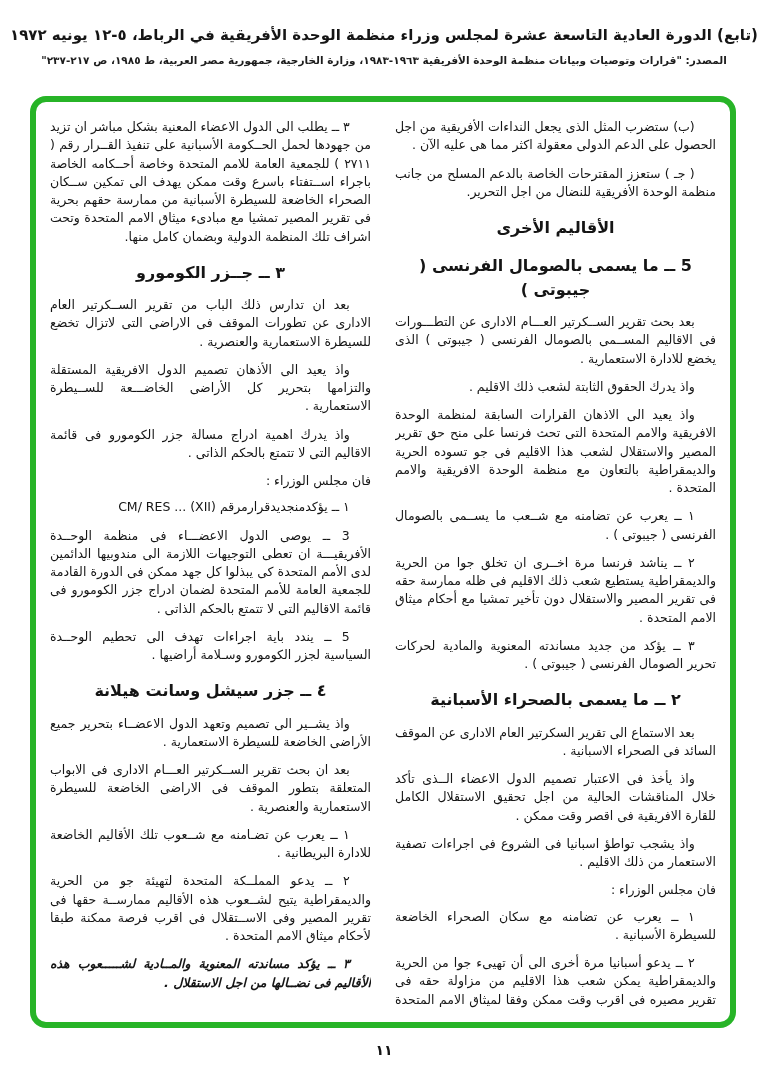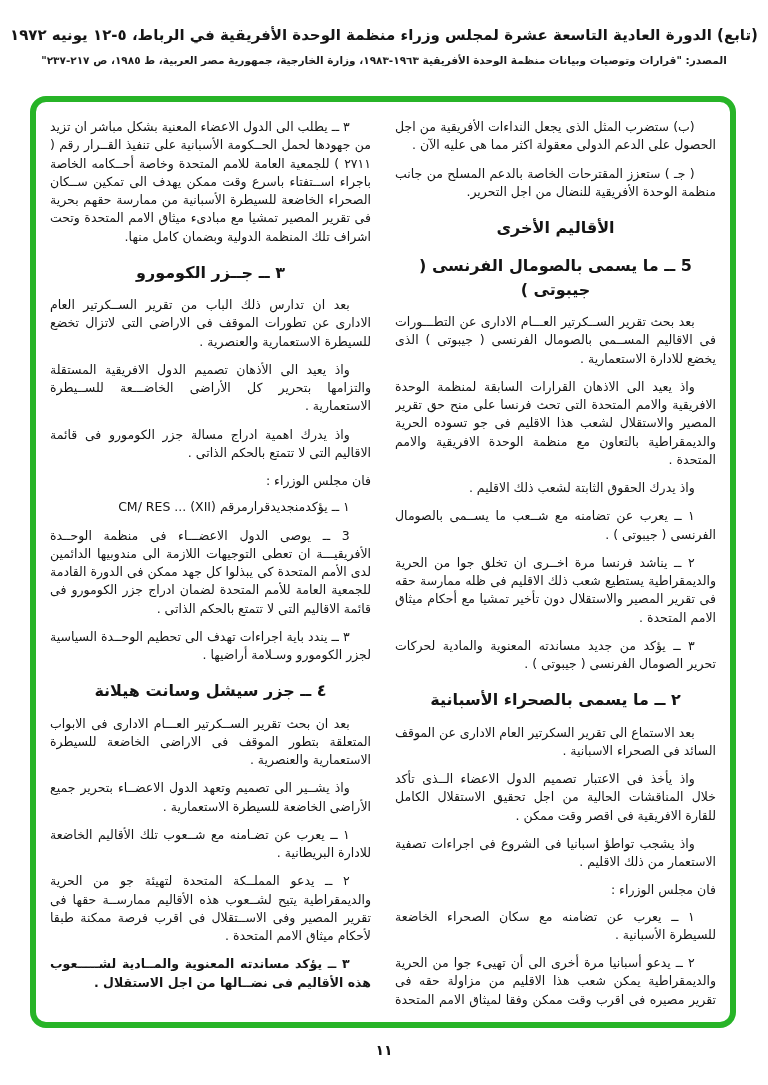--- a/index.html
+++ b/index.html
@@ -57,21 +57,21 @@
     flex: 1 1 0;
     min-width: 0;
     font-size: 12.5px;
     line-height: 1.46;
     text-align: justify;
     overflow: hidden;
   }
   
   .blk { margin: 0 0 10px 0; }
   .blk.p  { text-indent: 1.7em; }
-  .blk.pb { text-indent: 1.7em; font-weight: bold; }
+  .blk.pb { text-indent: 1.7em; font-weight: bold; font-style: italic; }
   .blk.h  {
     text-align: center;
     font-weight: bold;
     text-indent: 0;
     margin: 15px 0 12px 0;
     font-size: 16px;
   }
   .blk.lead { text-indent: 0; margin-bottom: 8px; }
   
   .footer {
@@ -95,46 +95,46 @@
   </div>
 
   <div class="frame">
     <div class="cols">
       <div class="col">
           <div class="blk p">(ب) ستضرب المثل الذى يجعل النداءات الأفريقية من اجل الحصول على الدعم الدولى معقولة اكثر مما هى عليه الآن .</div>
           <div class="blk p">( جـ ) ستعزز المقترحات الخاصة بالدعم المسلح من جانب منظمة الوحدة الأفريقية للنضال من اجل التحرير.</div>
           <div class="blk h">الأقاليم الأخرى</div>
           <div class="blk h">5 ــ ما يسمى بالصومال الفرنسى ( جيبوتى )</div>
           <div class="blk p">بعد بحث تقرير الســكرتير العـــام الادارى عن التطـــورات فى الاقاليم المســمى بالصومال الفرنسى ( جيبوتى ) الذى يخضع للادارة الاستعمارية .</div>
+          <div class="blk p">واذ يدرك الحقوق الثابتة لشعب ذلك الاقليم .</div>
           <div class="blk p">واذ يعيد الى الاذهان القرارات السابقة لمنظمة الوحدة الافريقية والامم المتحدة التى تحث فرنسا على منح حق تقرير المصير والاستقلال لشعب هذا الاقليم فى جو تسوده الحرية والديمقراطية بالتعاون مع منظمة الوحدة الافريقية والامم المتحدة .</div>
-          <div class="blk p">واذ يدرك الحقوق الثابتة لشعب ذلك الاقليم .</div>
           <div class="blk p">١ ــ يعرب عن تضامنه مع شــعب ما يســمى بالصومال الفرنسى ( جيبوتى ) .</div>
           <div class="blk p">٢ ــ يناشد فرنسا مرة اخــرى ان تخلق جوا من الحرية والديمقراطية يستطيع شعب ذلك الاقليم فى ظله ممارسة حقه فى تقرير المصير والاستقلال دون تأخير تمشيا مع أحكام ميثاق الامم المتحدة .</div>
           <div class="blk p">٣ ــ يؤكد من جديد مساندته المعنوية والمادية لحركات تحرير الصومال الفرنسى ( جيبوتى ) .</div>
           <div class="blk h">٢ ــ ما يسمى بالصحراء الأسبانية</div>
           <div class="blk p">بعد الاستماع الى تقرير السكرتير العام الادارى عن الموقف السائد فى الصحراء الاسبانية .</div>
           <div class="blk p">واذ يأخذ فى الاعتبار تصميم الدول الاعضاء الــذى تأكد خلال المناقشات الحالية من اجل تحقيق الاستقلال الكامل للقارة الافريقية فى اقصر وقت ممكن .</div>
           <div class="blk p">واذ يشجب تواطؤ اسبانيا فى الشروع فى اجراءات تصفية الاستعمار من ذلك الاقليم .</div>
           <div class="blk lead">فان مجلس الوزراء :</div>
           <div class="blk p">١ ــ يعرب عن تضامنه مع سكان الصحراء الخاضعة للسيطرة الأسبانية .</div>
           <div class="blk p">٢ ــ يدعو أسبانيا مرة أخرى الى أن تهيىء جوا من الحرية والديمقراطية يمكن شعب هذا الاقليم من مزاولة حقه فى تقرير مصيره فى اقرب وقت ممكن وفقا لميثاق الامم المتحدة .</div>
         </div>
       <div class="col">
           <div class="blk p">٣ ــ يطلب الى الدول الاعضاء المعنية بشكل مباشر ان تزيد من جهودها لحمل الحــكومة الأسبانية على تنفيذ القــرار رقم ( ٢٧١١ ) للجمعية العامة للامم المتحدة وخاصة أحــكامه الخاصة باجراء اســتفتاء باسرع وقت ممكن يهدف الى تمكين ســكان الصحراء الخاضعة للسيطرة الأسبانية من ممارسة حقهم بحرية فى تقرير المصير تمشيا مع مبادىء ميثاق الامم المتحدة وتحت اشراف تلك المنظمة الدولية وبضمان كامل منها.</div>
           <div class="blk h">٣ ــ جــزر الكومورو</div>
           <div class="blk p">بعد ان تدارس ذلك الباب من تقرير الســكرتير العام الادارى عن تطورات الموقف فى الاراضى التى لاتزال تخضع للسيطرة الاستعمارية والعنصرية .</div>
           <div class="blk p">واذ يعيد الى الأذهان تصميم الدول الافريقية المستقلة والتزامها بتحرير كل الأراضى الخاضـــعة للســيطرة الاستعمارية .</div>
           <div class="blk p">واذ يدرك اهمية ادراج مسالة جزر الكومورو فى قائمة الاقاليم التى لا تتمتع بالحكم الذاتى .</div>
           <div class="blk lead">فان مجلس الوزراء :</div>
           <div class="blk p">١ ــ يؤكدمنجديدقرارمرقم ⁦CM/ RES ... (XII)⁩</div>
           <div class="blk p">3 ــ يوصى الدول الاعضـــاء فى منظمة الوحــدة الأفريقيـــة ان تعطى التوجيهات اللازمة الى مندوبيها الدائمين لدى الأمم المتحدة كى يبذلوا كل جهد ممكن فى الدورة القادمة للجمعية العامة للأمم المتحدة لضمان ادراج جزر الكومورو فى قائمة الاقاليم التى لا تتمتع بالحكم الذاتى .</div>
-          <div class="blk p">٣ ــ يندد باية اجراءات تهدف الى تحطيم الوحــدة السياسية لجزر الكومورو وسـلامة أراضيها .</div>
+          <div class="blk p">5 ــ يندد باية اجراءات تهدف الى تحطيم الوحــدة السياسية لجزر الكومورو وسـلامة أراضيها .</div>
           <div class="blk h">٤ ــ جزر سيشل وسانت هيلانة</div>
+          <div class="blk p">واذ يشــير الى تصميم وتعهد الدول الاعضــاء بتحرير جميع الأراضى الخاضعة للسيطرة الاستعمارية .</div>
           <div class="blk p">بعد ان بحث تقرير الســكرتير العـــام الادارى فى الابواب المتعلقة بتطور الموقف فى الاراضى الخاضعة للسيطرة الاستعمارية والعنصرية .</div>
-          <div class="blk p">واذ يشــير الى تصميم وتعهد الدول الاعضــاء بتحرير جميع الأراضى الخاضعة للسيطرة الاستعمارية .</div>
           <div class="blk p">١ ــ يعرب عن تضـامنه مع شــعوب تلك الأقاليم الخاضعة للادارة البريطانية .</div>
           <div class="blk p">٢ ــ يدعو المملــكة المتحدة لتهيئة جو من الحرية والديمقراطية يتيح لشــعوب هذه الأقاليم ممارســة حقها فى تقرير المصير وفى الاســتقلال فى اقرب فرصة ممكنة طبقا لأحكام ميثاق الامم المتحدة .</div>
           <div class="blk pb">٣ ــ يؤكد مساندته المعنوية والمــادية لشـــــعوب هذه الأقاليم فى نضــالها من اجل الاستقلال .</div>
         </div>
     </div>
   </div>
 
   <div class="footer">
     <span>١١</span>
   </div>

